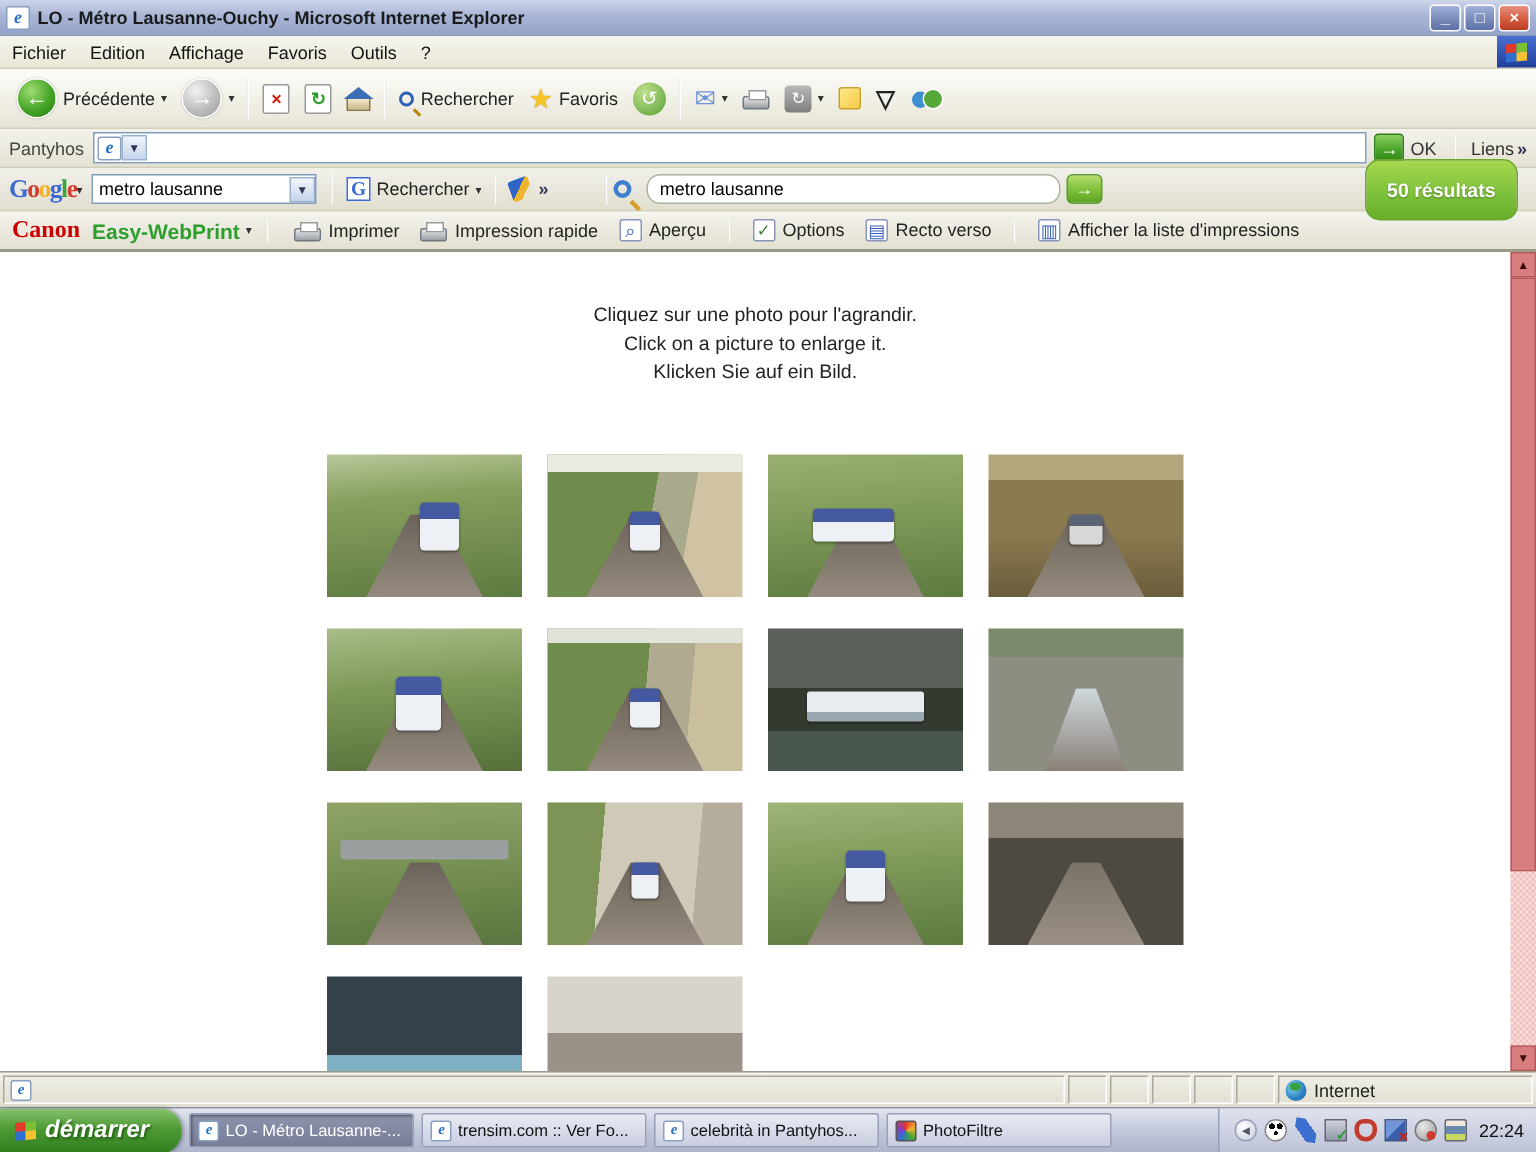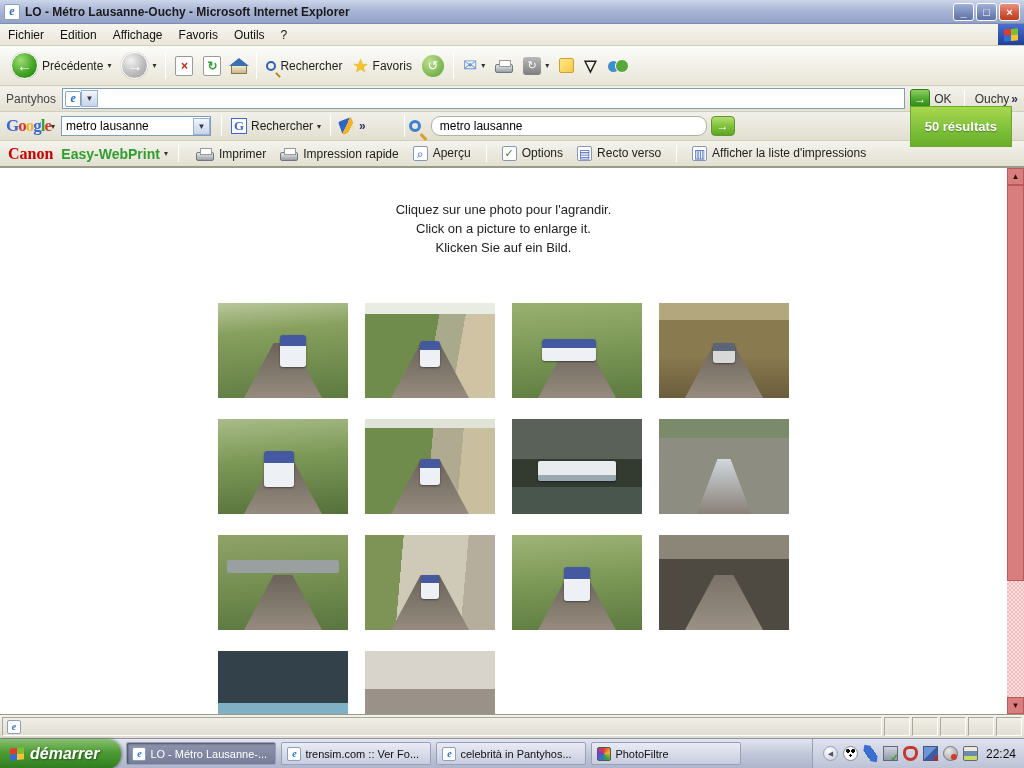--- a/index.html
+++ b/index.html
@@ -85,21 +85,21 @@
   .gicon { width:16px; height:16px; border:1px solid #3b6ad4; color:#3b6ad4; font-weight:bold; font-family:"Liberation Serif",serif;
     display:flex; align-items:center; justify-content:center; font-size:13px; background:#fff; }
   .marker { width:14px; height:14px; background:linear-gradient(135deg,#2e66c8 0 45%,#f0b32e 45% 70%,#e8e2d0 70%); border-radius:2px; transform:rotate(-20deg); }
   #sitesearch { display:flex; align-items:center; margin-left:34px; }
   .lens2 { width:12px; height:12px; border:3px solid #3f7fd0; border-radius:50%; position:relative; }
   .lens2::after { content:""; position:absolute; width:3px; height:8px; background:#d8a028; left:10px; top:10px; transform:rotate(-45deg); }
   #sitefield { width:276px; height:20px; background:#fff; border:1px solid #aab4a0; border-radius:9px; margin:0 4px 0 10px;
     display:flex; align-items:center; padding-left:8px; font-size:12px; color:#000; }
   .arrbtn { width:24px; height:20px; border-radius:4px; border:1px solid #5a9a30; color:#fff; font-weight:bold;
     background:linear-gradient(180deg,#b5dd6e,#7cbf3a 55%,#5fa524); display:flex; align-items:center; justify-content:center; cursor:pointer; }
-  #results { margin-left:auto; margin-right:6px; padding:12px 14px; border-radius:0; border:1px solid #6aa832;
+  #results { margin-left:auto; margin-right:6px; padding:12px 14px; border-radius:10px; border:1px solid #6aa832;
     background:linear-gradient(180deg,#a8d84e,#7cbf3a 60%,#69ad28); color:#fff; font-weight:bold; font-size:13px;
     text-shadow:0 1px 1px #4e7f1e; cursor:pointer; }
 
   
   #canonbar { height:27px; background:linear-gradient(180deg,#f4f3ed,#e3e0d1); display:flex; align-items:center;
     padding:0 8px; border-bottom:2px solid #9a9a8a; }
   .canon { color:#cc0000; font-weight:bold; font-size:16px; font-family:"Liberation Serif",serif; letter-spacing:0; }
   .ewp { color:#2e9e2e; font-weight:bold; font-size:14px; margin-left:8px; }
   .cbtn { display:flex; align-items:flex-start; gap:5px; padding:1px 7px; color:#222; cursor:pointer; }
   .mini { width:15px; height:15px; border:1px solid #8a96b8; background:#fff; color:#3a7f3a;
@@ -282,21 +282,21 @@
   <span class="lbl">Pantyhos</span>
   <span id="addrfield">
     <span class="page-ico">
         <span class="ie-e">e</span>
       </span>
     <span class="combo-drop">▼</span>
   </span>
   <span class="gobtn">→</span>
   <span class="ok">OK</span>
   <i class="sep"></i>
-  <span class="links">Ouchy</span>
+  <span class="links">Liens</span>
   <span class="chev">»</span>
 </div>
 
 <div id="gbar">
   <span class="glogo"><i>G</i><i>o</i><i>o</i><i>g</i><i>l</i><i>e</i></span>
   <span class="drop">▾</span>
   <span id="gsearch">
     <span class="q">metro lausanne</span>
     <span class="combo-drop">▼</span>
   </span>
@@ -432,20 +432,24 @@
   <span class="pane grow">
     <span class="page-ico" style="width:14px;height:14px;font-size:10px;">
         <span class="ie-e">e</span>
       </span>
   </span>
   <span class="pane small"></span>
   <span class="pane small"></span>
   <span class="pane small"></span>
   <span class="pane small"></span>
   <span class="pane small"></span>
+  <span class="pane zone">
+    <span class="globe"></span>
+    <span>Internet</span>
+  </span>
 </div>
 
 <div id="taskbar">
   <span id="startbtn">
     <span class="flag">
         <i></i>
         <i></i>
         <i></i>
         <i></i>
       </span>

